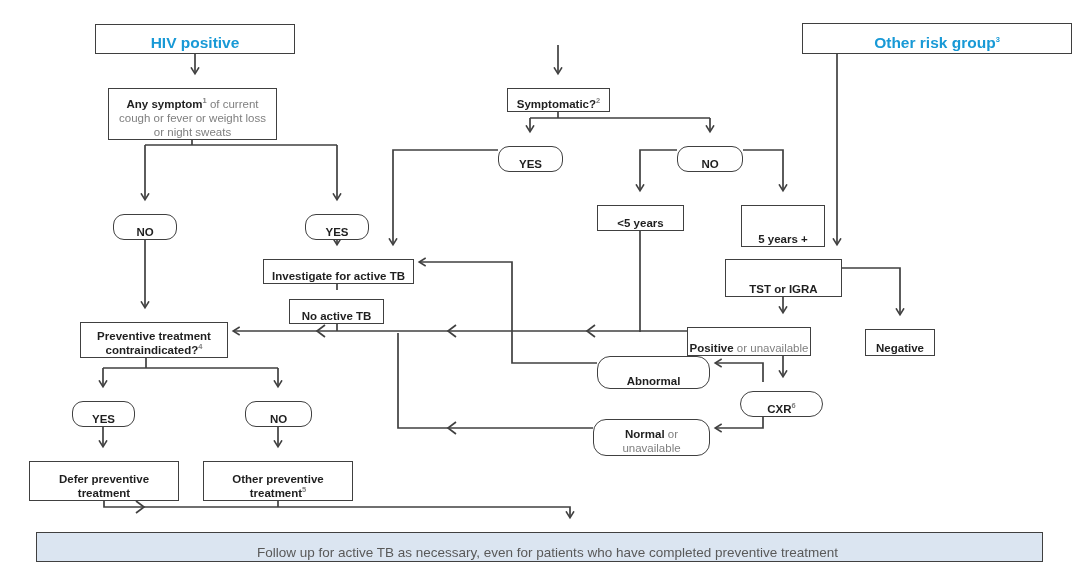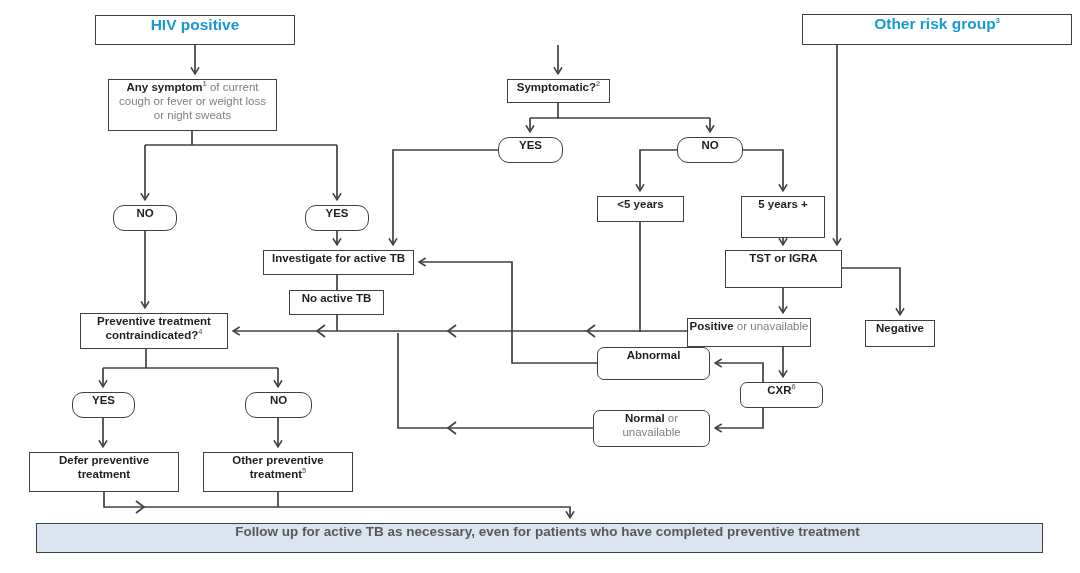--- a/index.html
+++ b/index.html
@@ -4,32 +4,32 @@
 <style>
   html,body{margin:0;padding:0;background:#ffffff;}
   #stage{
     position:relative;width:1080px;height:573px;background:#ffffff;
     font-family:"Liberation Sans",sans-serif;overflow:hidden;
   }
   svg.wires{position:absolute;left:0;top:0;z-index:1;}
   .node{
     position:absolute;z-index:2;background:#ffffff;
     border:1.6px solid #404040;box-sizing:border-box;
-    display:flex;flex-direction:column;align-items:center;justify-content:flex-start;
-    text-align:center;color:#1f1f1f;font-weight:bold;font-size:11.5px;line-height:1.22;
+    display:flex;flex-direction:column;align-items:center;justify-content:flex-end;
+    text-align:center;color:#1f1f1f;font-weight:bold;font-size:11.5px;line-height:1.22;margin-top:9px;
   }
   .oval{border-radius:11px;}
-  .soft{border-radius:7px;}
+  .soft{border-radius:13px;}
   .hdr{font-size:15.5px;color:#1899d6;border:1.6px solid #3f3f3f;}
   .gray{color:#7f7f7f;font-weight:normal;}
   sup{font-size:7.5px;line-height:0;color:#7f7f7f;font-weight:bold;}
   sup.blue{color:#1899d6;}
   .bar{
     background:#dbe5f1;border:1.8px solid #404040;color:#595959;
-    font-weight:bold;font-size:13.5px;padding-left:16px;
+    font-weight:normal;font-size:13.5px;padding-left:16px;
   }
   .row{white-space:pre;}
 </style>
 </head>
 <body>
 
 <div id="stage">
 
   <svg class="wires" width="1080" height="573">
     <defs>

